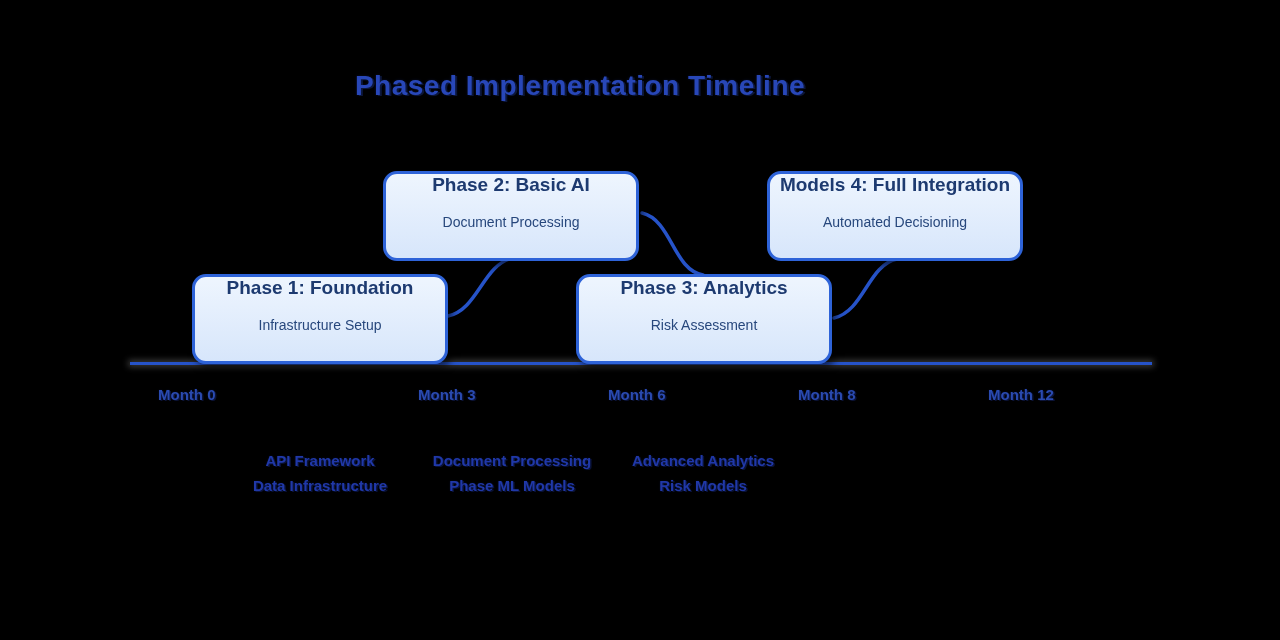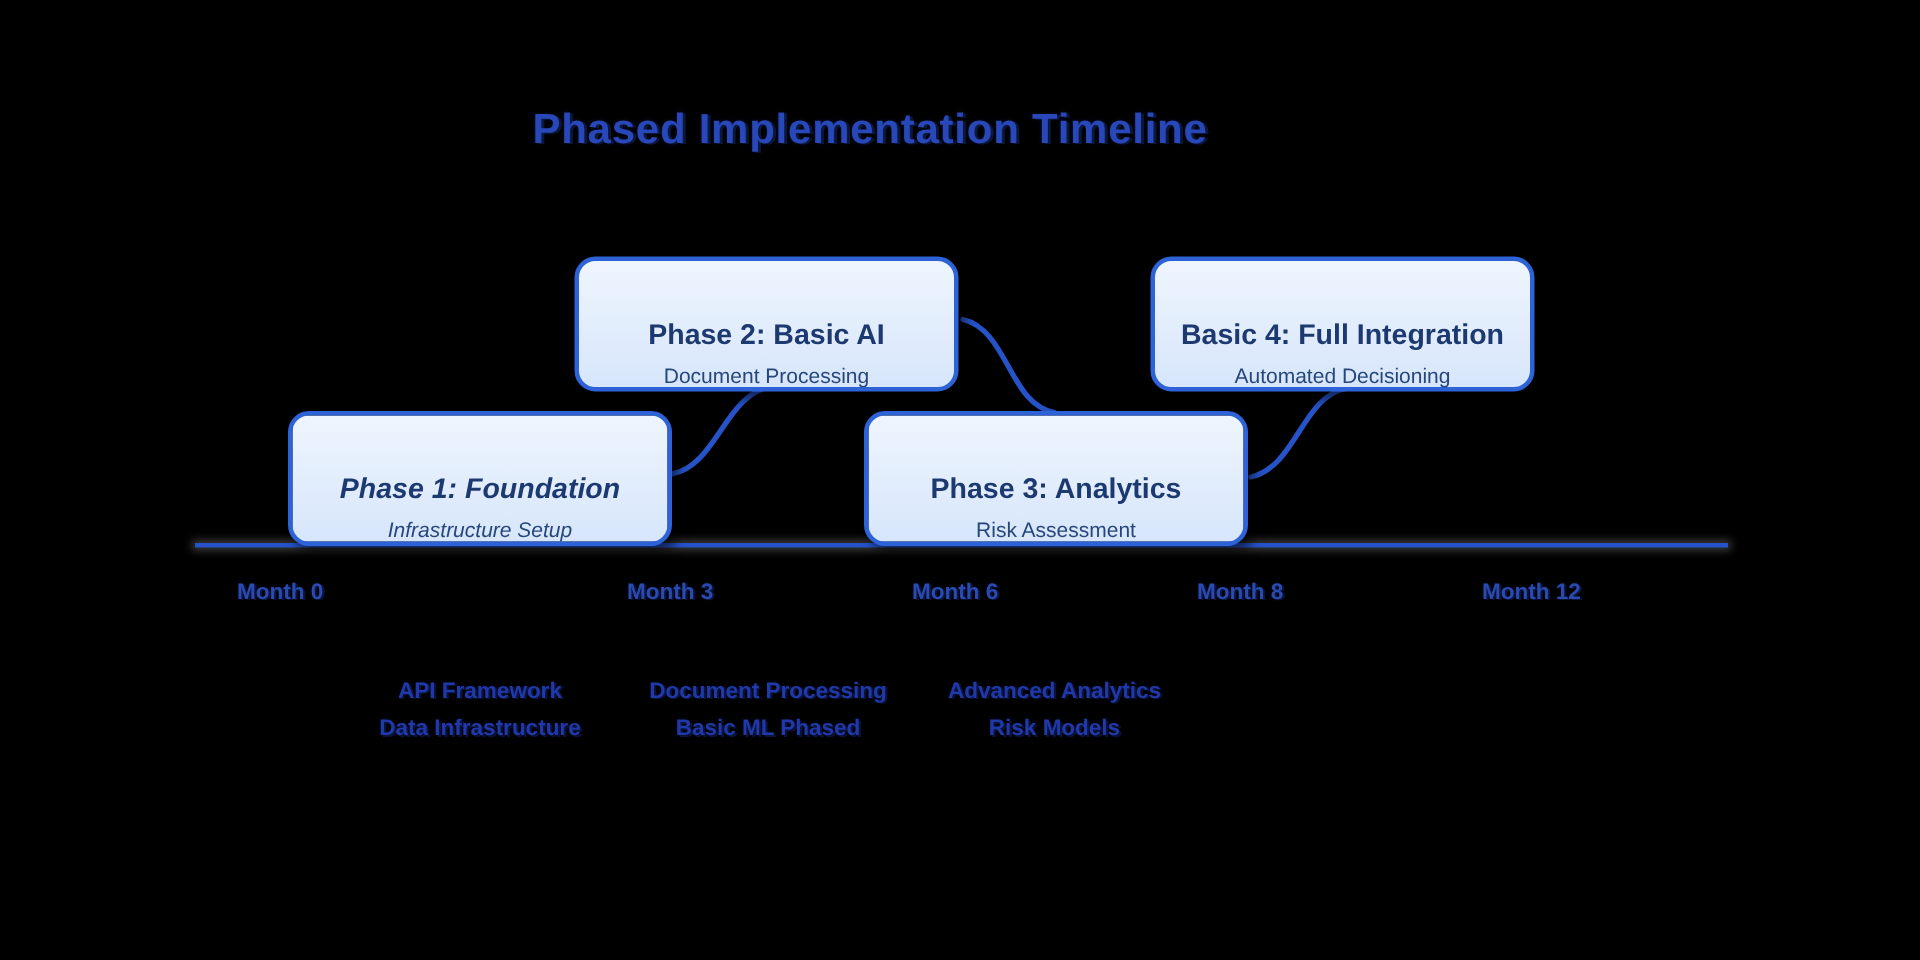--- a/index.html
+++ b/index.html
@@ -44,34 +44,34 @@
     position: absolute;
     width: 256px;
     height: 90px;
     background: linear-gradient(180deg, var(--box_fill_top) 0%, var(--box_fill_bottom) 100%);
     border: 3px solid var(--box_border);
     border-radius: 14px;
     box-shadow: 4px 5px 7px rgba(0, 0, 0, 0.55);
     display: flex;
     flex-direction: column;
     align-items: center;
-    justify-content: flex-end;
-    gap: 7px;
+    justify-content: flex-start;
+    gap: 18px;
     z-index: 3;
   }
   .phase-box .phase-title {
     font-size: 19px;
     font-weight: bold;
     color: var(--box_title);
   }
   .phase-box .phase-subtitle {
     font-size: 14px;
     color: var(--box_subtitle);
   }
-  .phase-1 { left: 192px; top: 230px; font-style: italic; }
+  .phase-1 { left: 192px; top: 230px; }
   .phase-2 { left: 383px; top: 127px; }
   .phase-3 { left: 576px; top: 230px; }
   .phase-4 { left: 767px; top: 127px; height: 90px; }
 
   .connector-svg {
     position: absolute;
     left: 0;
     top: 0;
     width: 1280px;
     height: 640px;
@@ -149,36 +149,36 @@
   </div>
   <div class="phase-box phase-2">
     <div class="phase-title">Phase 2: Basic AI</div>
     <div class="phase-subtitle">Document Processing</div>
   </div>
   <div class="phase-box phase-3">
     <div class="phase-title">Phase 3: Analytics</div>
     <div class="phase-subtitle">Risk Assessment</div>
   </div>
   <div class="phase-box phase-4">
-    <div class="phase-title">Basic 4: Full Integration</div>
+    <div class="phase-title">Models 4: Full Integration</div>
     <div class="phase-subtitle">Automated Decisioning</div>
   </div>
 
   <div class="timeline-label tl-0">Month 0</div>
   <div class="timeline-label tl-1">Month 3</div>
   <div class="timeline-label tl-2">Month 6</div>
   <div class="timeline-label tl-3">Month 8</div>
   <div class="timeline-label tl-4">Month 12</div>
 
   <div class="milestone ms-0">
     <div>API Framework</div>
     <div>Data Infrastructure</div>
   </div>
   <div class="milestone ms-1">
     <div>Document Processing</div>
-    <div>Basic ML Phased</div>
+    <div>Phase ML Models</div>
   </div>
   <div class="milestone ms-2">
     <div>Advanced Analytics</div>
     <div>Risk Models</div>
   </div>
 
 </div>
 
 </body></html>

